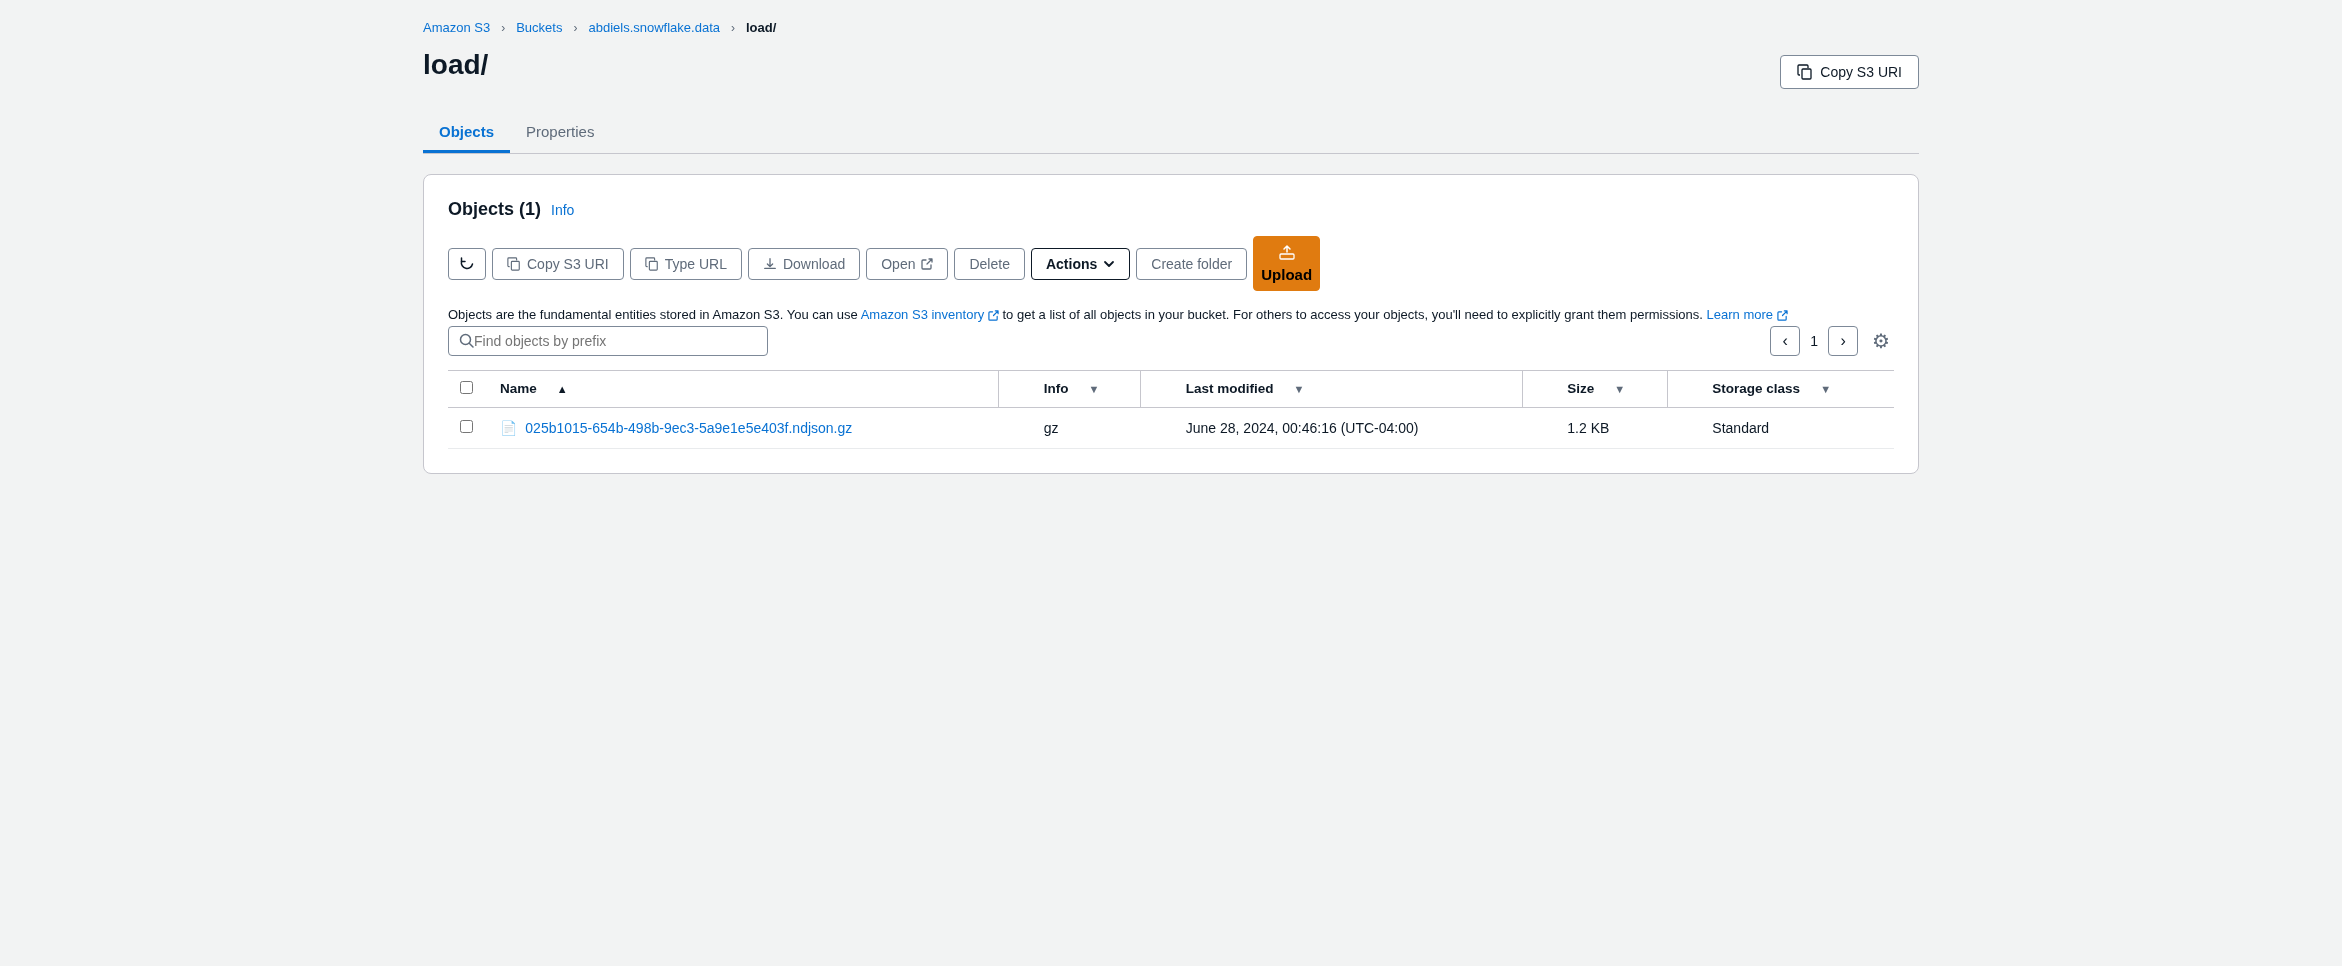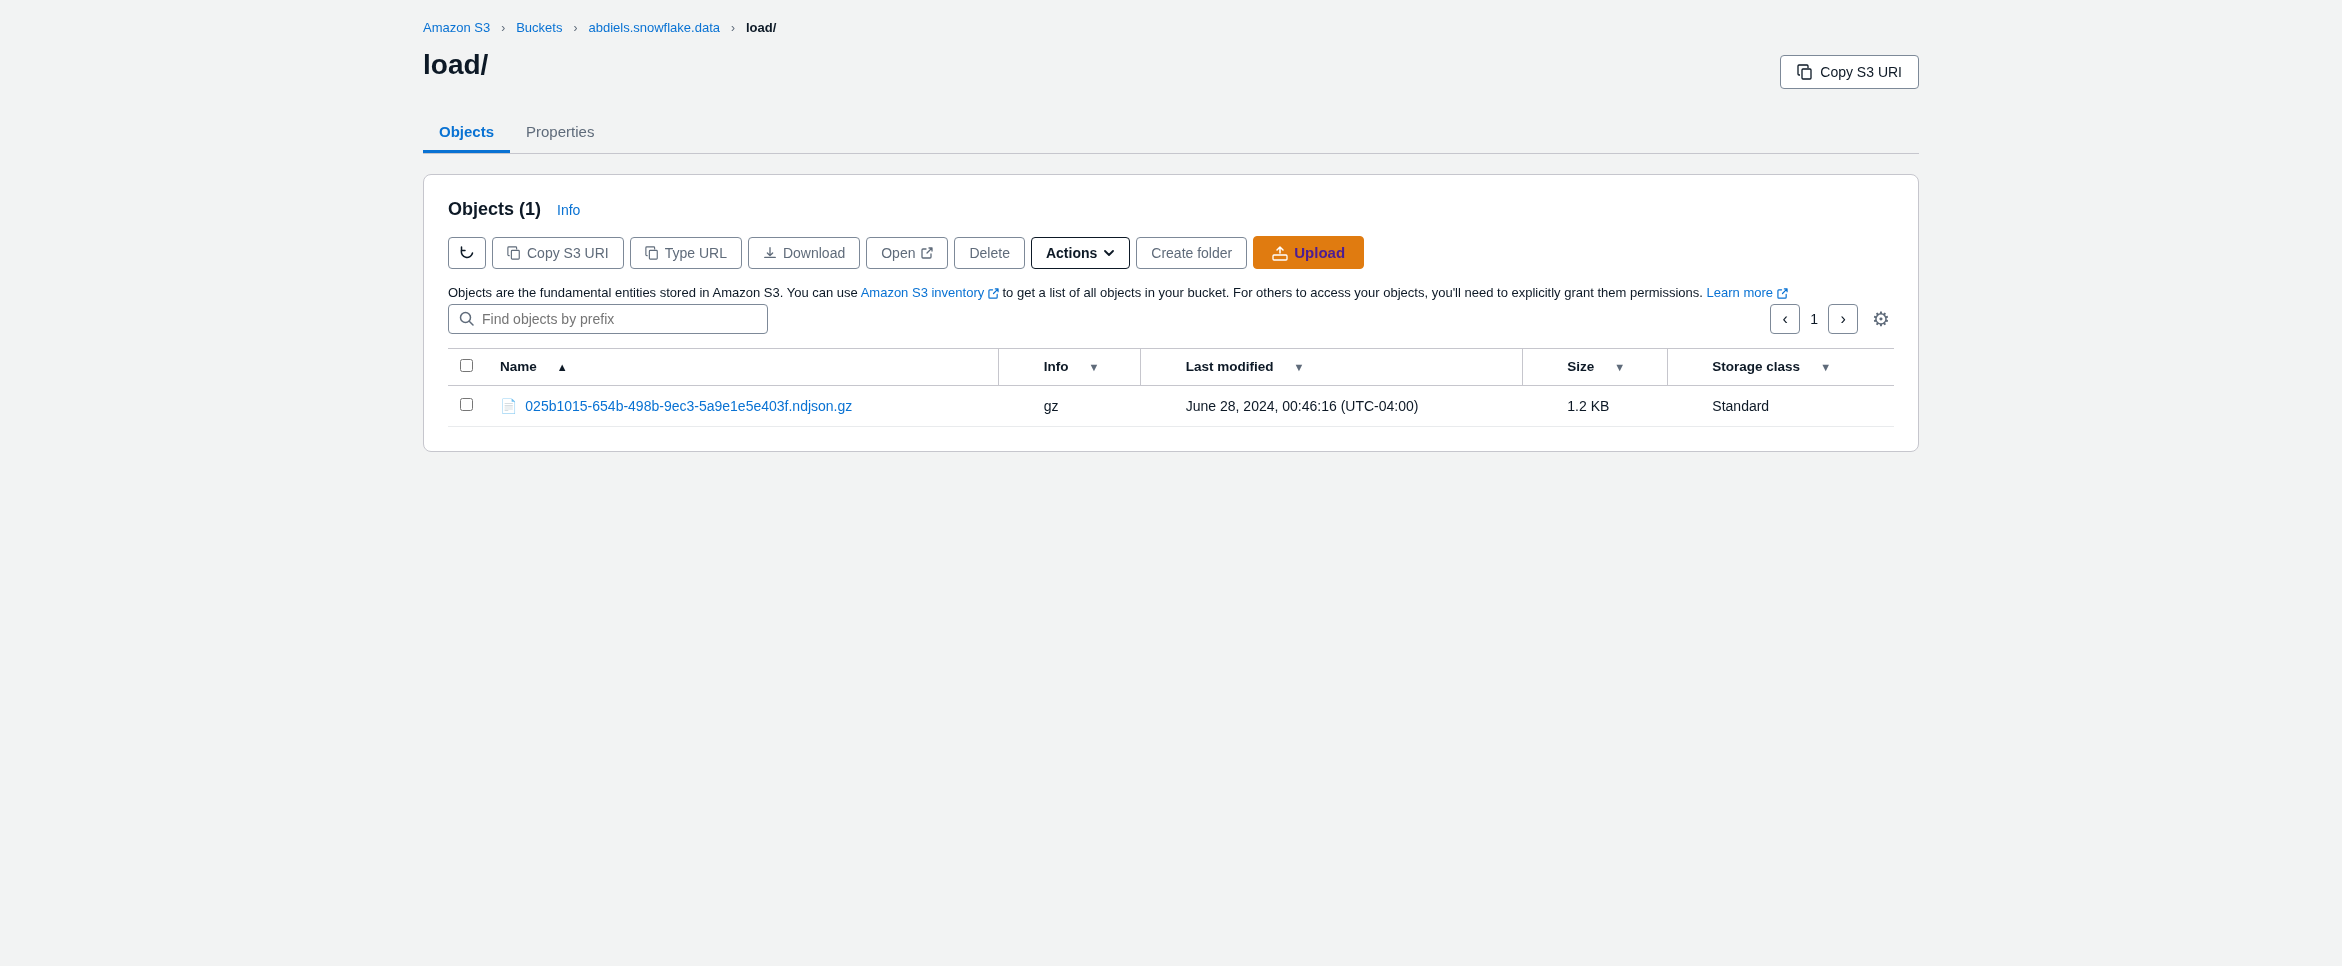--- a/index.html
+++ b/index.html
@@ -82,21 +82,21 @@
     }
     .panel {
       background: #fff;
       border: 1px solid #c6c6cd;
       border-radius: 8px;
       padding: 24px;
     }
     .panel-header {
       display: flex;
       align-items: center;
-      gap: 16px;
+      gap: 10px;
       margin-bottom: 16px;
     }
     .panel-title {
       font-size: 18px;
       font-weight: 700;
     }
     .info-link {
       color: #0972d3;
       font-size: 14px;
       cursor: pointer;
@@ -126,24 +126,25 @@
       padding: 7px 10px;
     }
     .toolbar-btn.active-border {
       border-color: #0d1926;
       color: #0d1926;
       font-weight: 600;
     }
     .toolbar-btn.upload-btn {
       background: #e07b10;
       border-color: #e07b10;
-      color: #4c1d95;
+      color: #000000;
       font-weight: 700;
       font-size: 15px;
-      padding: 7px 18px;
+      padding: 7px 7px;
+      flex-direction: column;
     }
     .description-text {
       font-size: 13px;
       color: #0d1926;
       line-height: 1.6;
     }
     .description-text a {
       color: #0972d3;
       text-decoration: none;
     }
@@ -154,21 +155,21 @@
       margin-bottom: 14px;
     }
     .search-input-wrap {
       display: flex;
       align-items: center;
       border: 1px solid #7d8998;
       border-radius: 4px;
       background: #fff;
       padding: 6px 10px;
       width: 320px;
-      gap: 8px;
+      gap: 0;
     }
     .search-input-wrap input {
       border: none;
       outline: none;
       font-size: 14px;
       color: #5f6b7a;
       width: 100%;
       background: transparent;
     }
     .search-icon-svg {

